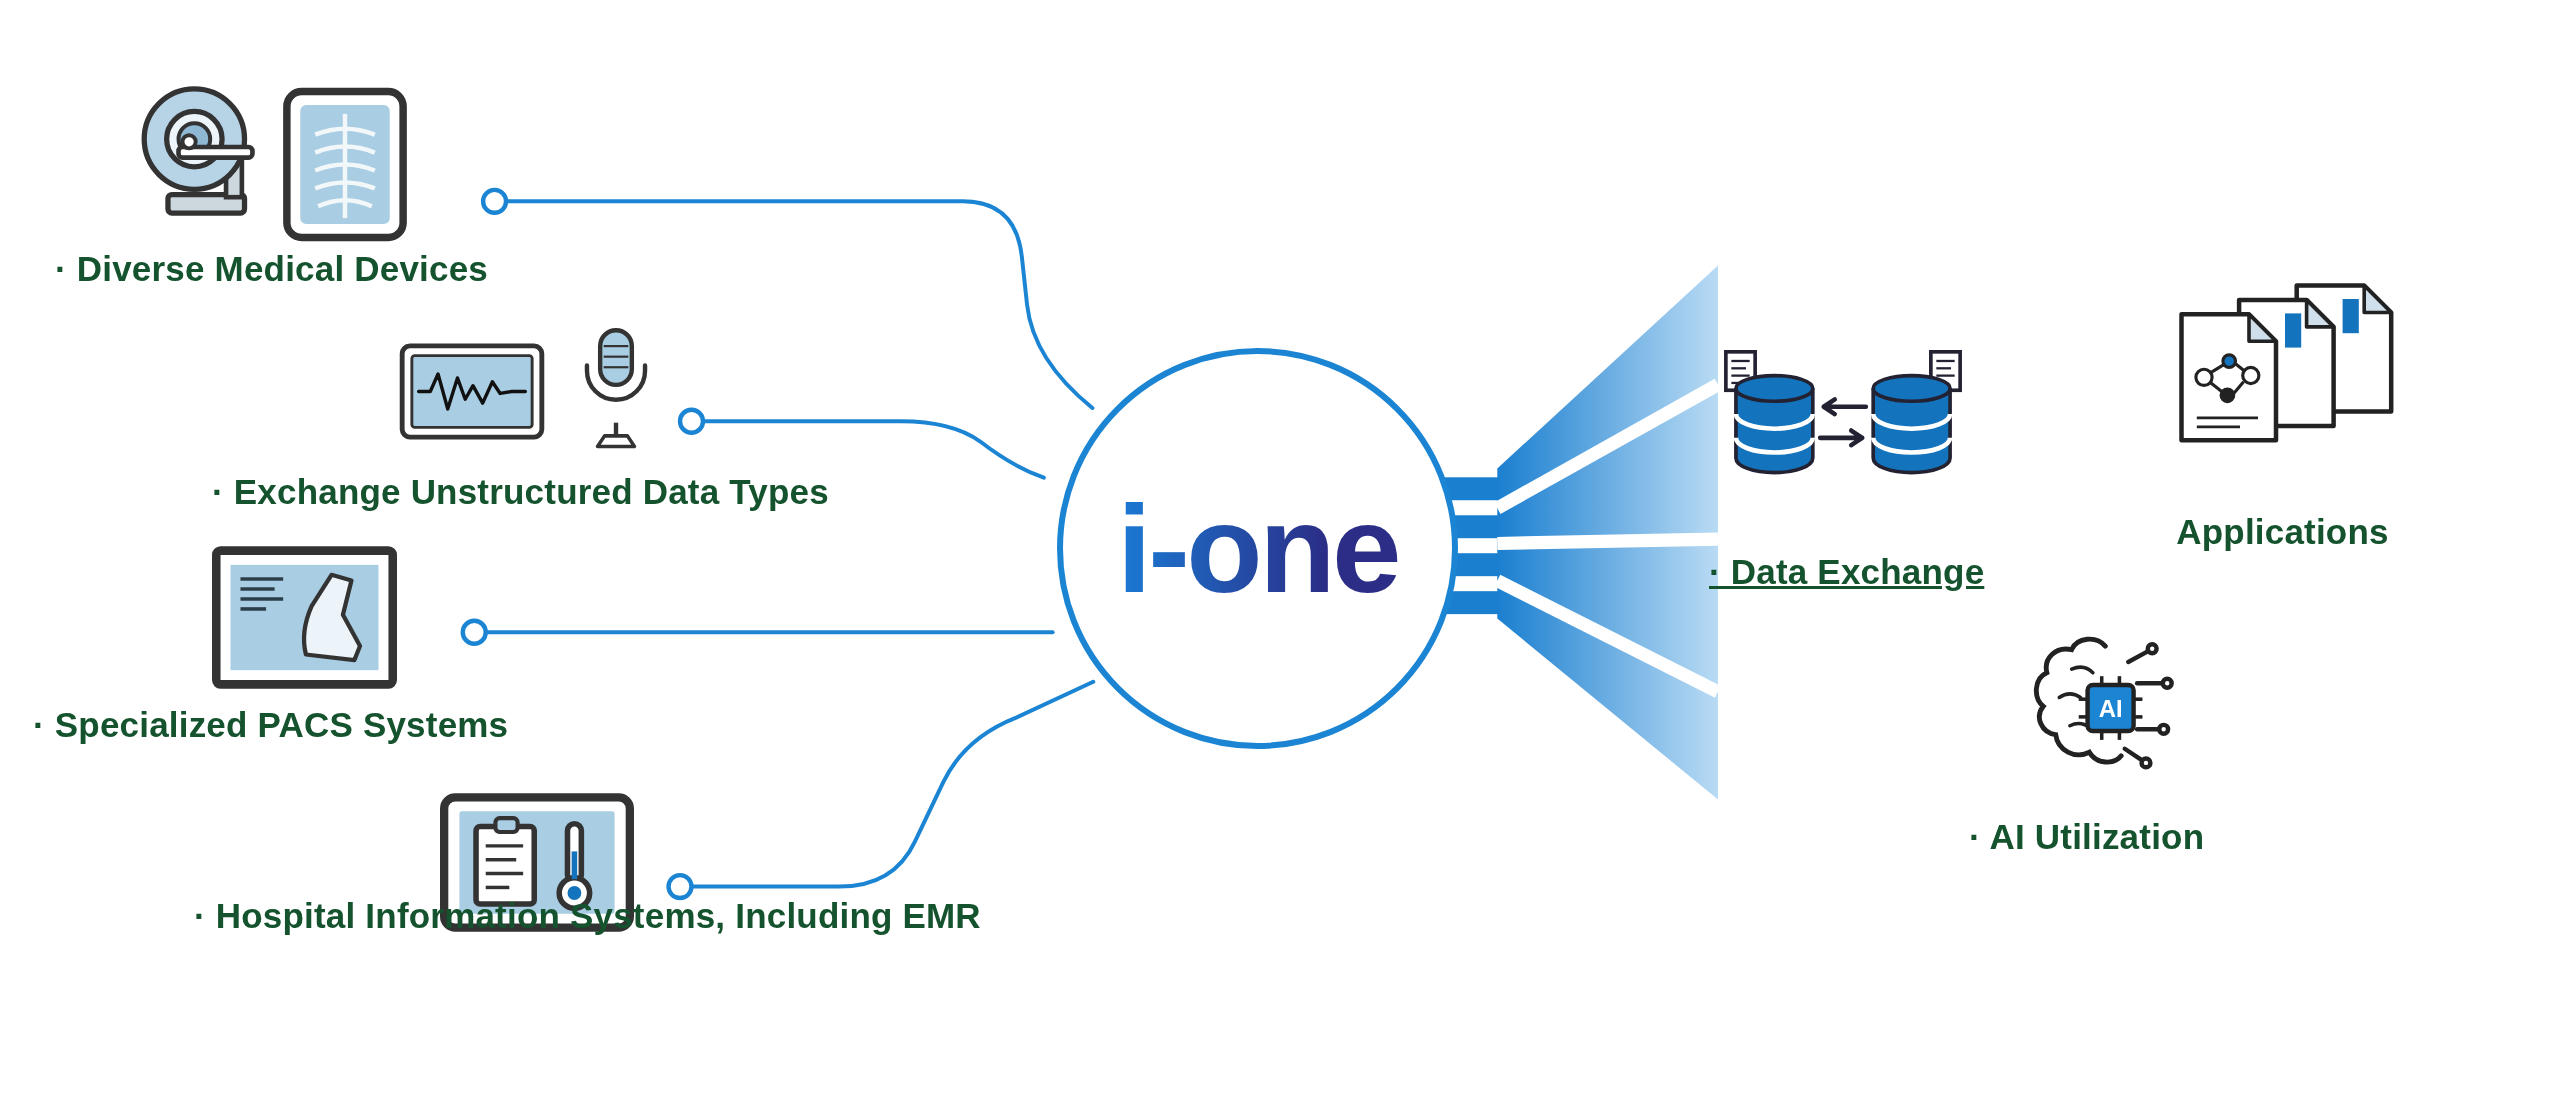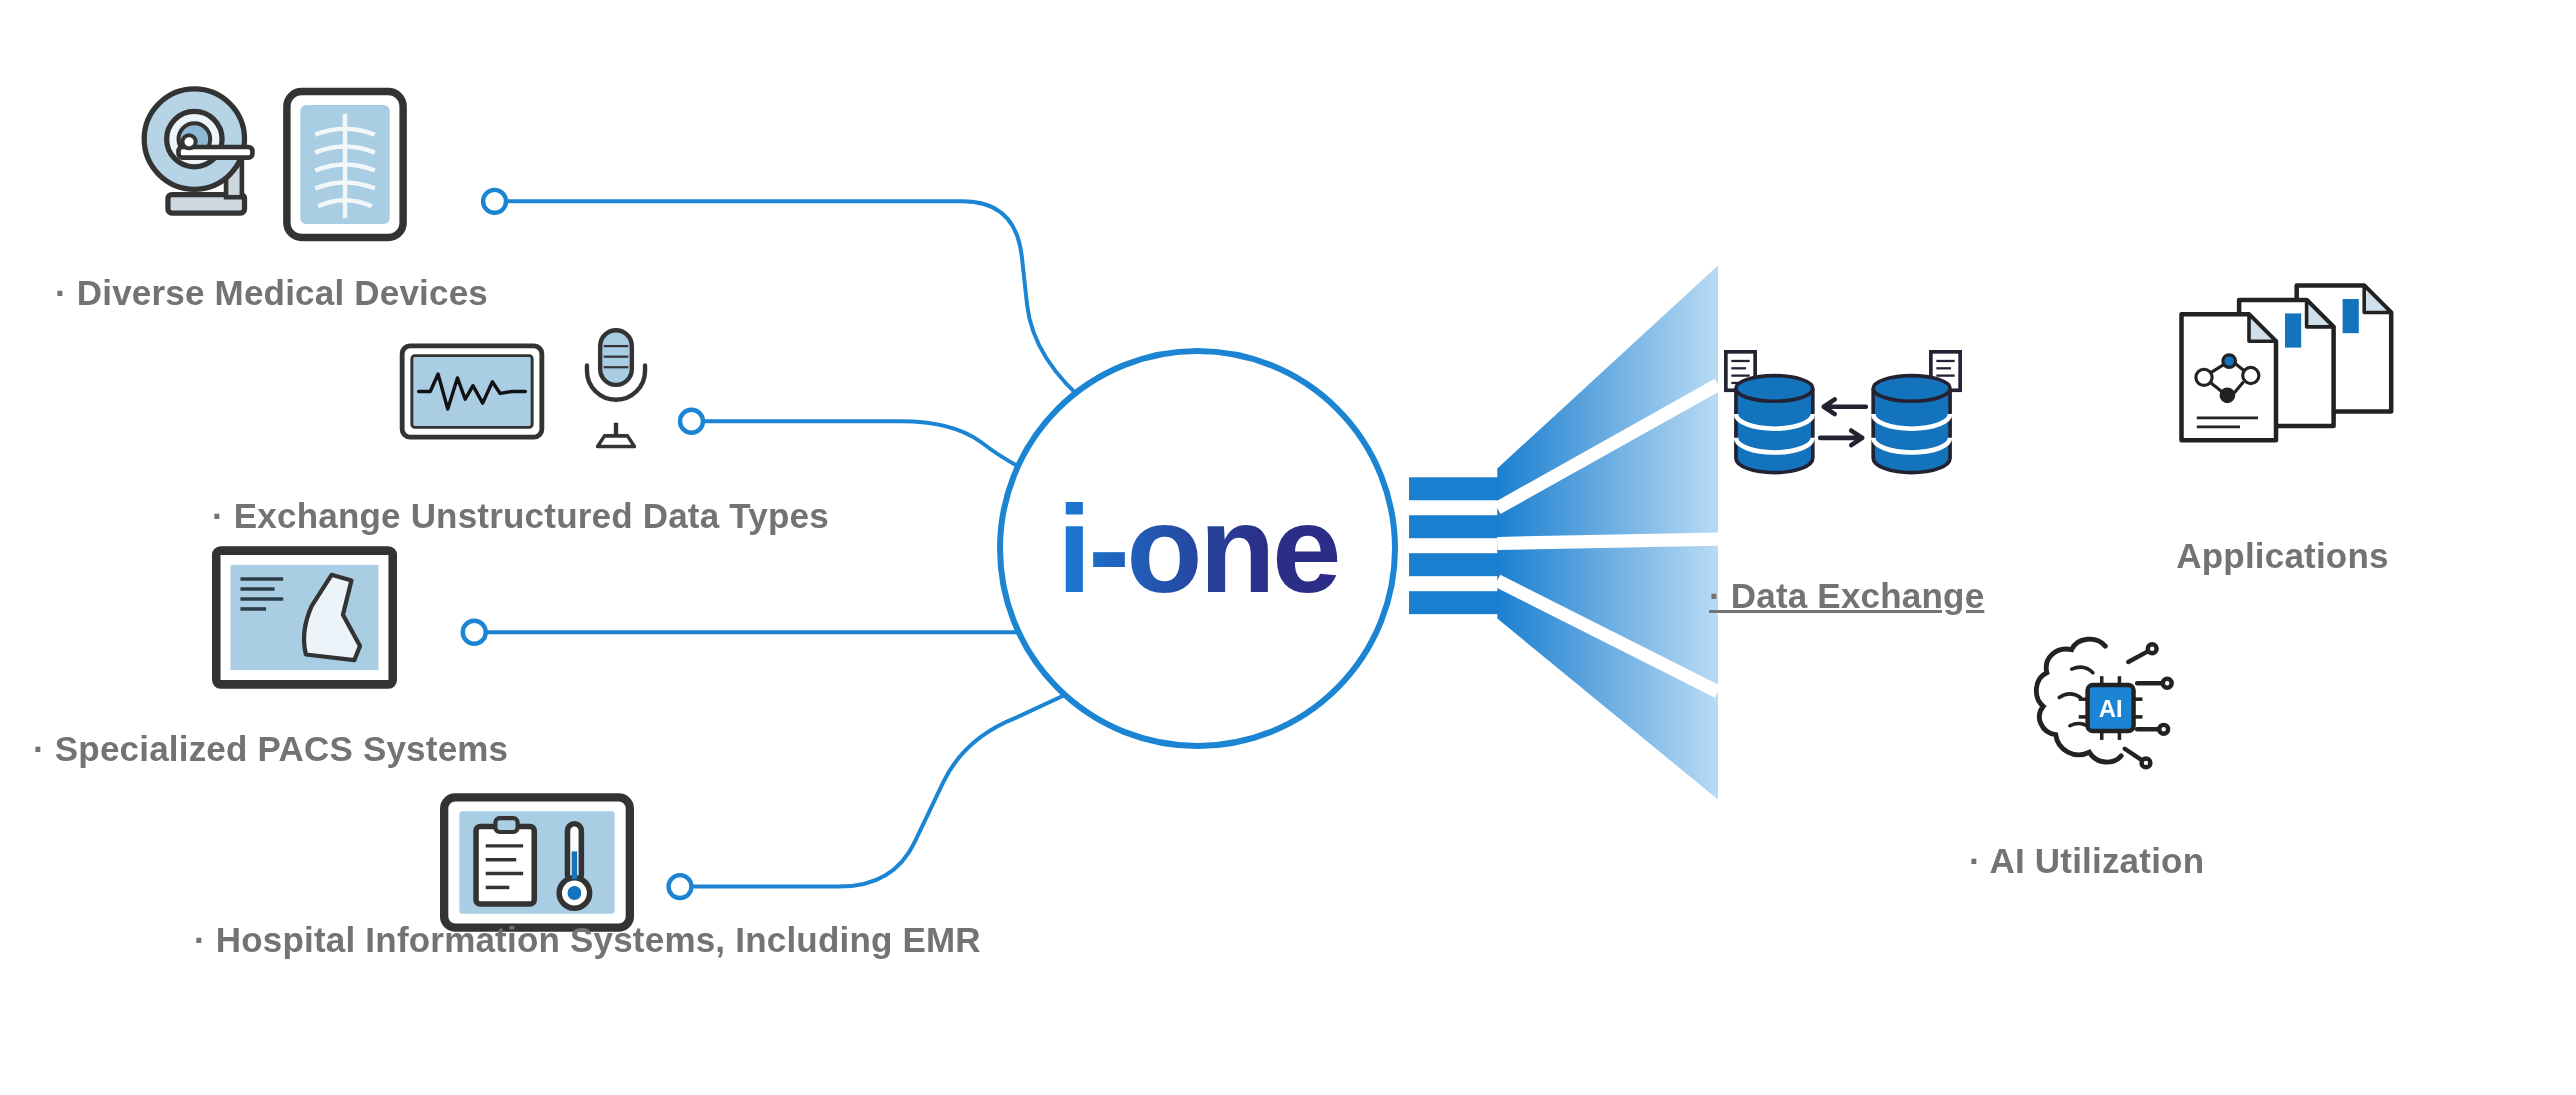--- a/index.html
+++ b/index.html
@@ -1,23 +1,23 @@
 <!DOCTYPE html>
 <html style="font-size:14px"><head>
 <meta charset="utf-8">
 <style>
   html,body{margin:0;padding:0;background:#ffffff;}
   body{width:2576px;height:1095px;position:relative;overflow:hidden;
        font-family:"Liberation Sans",sans-serif;}
   .abs{position:absolute;}
-  .label{position:absolute;font-weight:600;font-size:35px;color:#737373;
-         white-space:nowrap;z-index:5;letter-spacing:0.2px;margin-top:24px;}
+  .label{position:absolute;font-weight:600;font-size:35px;color:#14532d;
+         white-space:nowrap;z-index:5;letter-spacing:0.2px;}
   .label-center{text-align:center;white-space:normal;line-height:44px;}
   #hub-circle{
-    position:absolute;left:997px;top:348px;width:389px;height:389px;
+    position:absolute;left:1057px;top:348px;width:389px;height:389px;
     border:6.2px solid #1b85d4;border-radius:50%;background:#ffffff;z-index:3;
     display:flex;align-items:center;justify-content:center;text-align:right;
   }
   .logo{
     font-weight:700;font-size:125px;letter-spacing:-3.5px;color:#2b2f8c;
     font-family:"Liberation Sans",sans-serif;
   }
   @supports (-webkit-background-clip: text){
     .logo{
       background:linear-gradient(90deg,#1a7ad4 0%,#2b2d86 75%);

